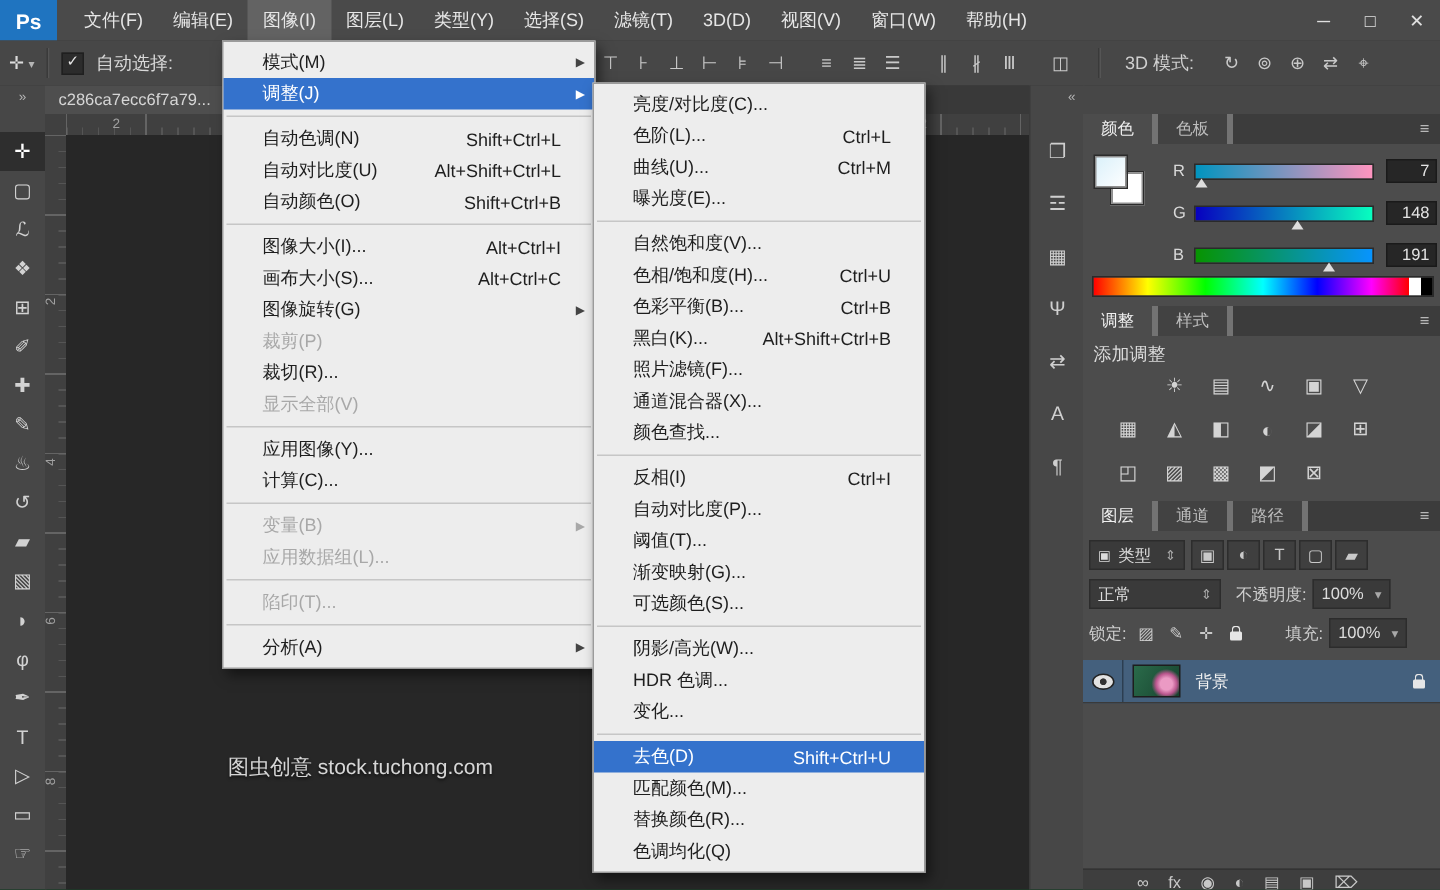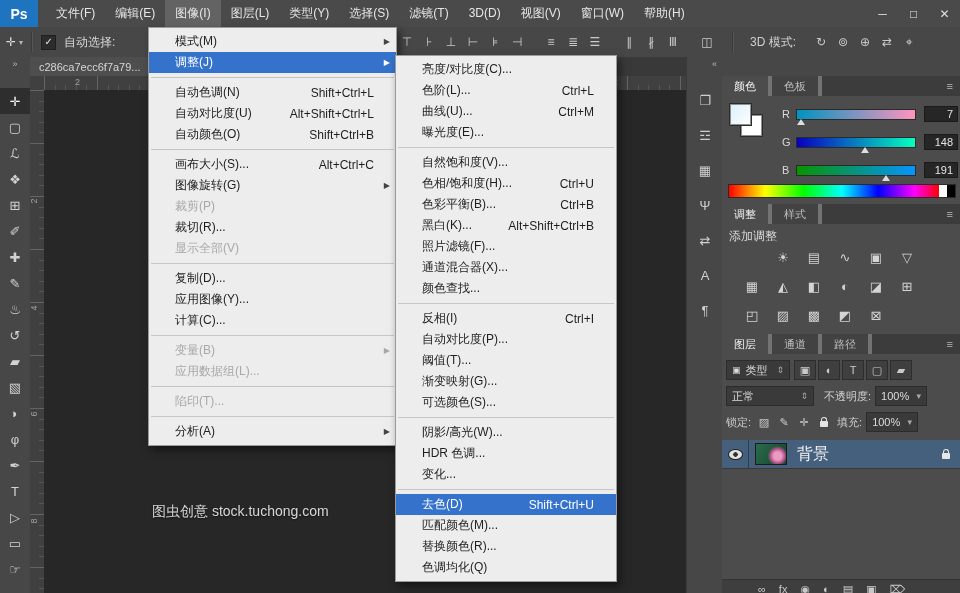--- a/index.html
+++ b/index.html
@@ -136,21 +136,21 @@
         justify-content:center;color:#c9c9c9;font-size:11px;box-sizing:border-box}
   .lockbtn{width:18px;height:18px;display:flex;align-items:center;justify-content:center;color:#c9c9c9;font-size:11px}
   .layerrow{position:absolute;left:0;top:86px;width:238px;height:28px;background:#44607d;
             border-bottom:1px solid #3a3a3a;display:flex;align-items:center}
   .eyecell{width:26px;height:28px;border-right:1px solid rgba(0,0,0,.35);display:flex;align-items:center;justify-content:center}
   .eye{width:13px;height:9px;border-radius:50%;background:radial-gradient(circle at 50% 50%,#333 0 2px,#e2e2e2 2.5px);
        border:1px solid #222}
   .lthumb{width:30px;height:20px;margin-left:6px;border:1px solid #1d1d1d;
     background:radial-gradient(circle at 72% 60%,#eb9ac4 0 4px,#b9568d 7px,rgba(0,0,0,0) 10px),
                linear-gradient(120deg,#2a6b4a,#17422e)}
-  .lname{margin-left:10px;color:#f2f2f2;font-size:16px}
+  .lname{margin-left:10px;color:#f2f2f2;font-size:11px}
   .lockicon{width:8px;height:6px;background:#e6e6e6;border-radius:1px;position:relative;margin-top:4px}
   .lockicon:before{content:"";position:absolute;top:-4px;left:1px;width:4px;height:4px;
                    border:1.5px solid #e6e6e6;border-bottom:none;border-radius:3px 3px 0 0}
   .layerlock{margin-left:auto;margin-right:10px}
   .lpbottom{position:absolute;left:0;bottom:0;width:238px;height:14px;background:#3e3e3e;
             border-top:1px solid #333;display:flex;gap:13px;padding-left:36px;overflow:hidden;box-sizing:border-box}
   .lbicon{color:#c8c8c8;font-size:11px;line-height:18px;font-style:normal}
 </style>
 </head>
 <body>
@@ -288,40 +288,41 @@
       <div class="menu-item">
         <span class="mi-label">自动对比度(U)</span>
         <span class="mi-shortcut">Alt+Shift+Ctrl+L</span>
       </div>
       <div class="menu-item">
         <span class="mi-label">自动颜色(O)</span>
         <span class="mi-shortcut">Shift+Ctrl+B</span>
       </div>
       <div class="menu-sep"></div>
       <div class="menu-item">
+        <span class="mi-label">图像大小(I)...</span>
+        <span class="mi-shortcut">Alt+Ctrl+I</span>
+      </div>
+      <div class="menu-item">
         <span class="mi-label">画布大小(S)...</span>
         <span class="mi-shortcut">Alt+Ctrl+C</span>
       </div>
       <div class="menu-item">
         <span class="mi-label">图像旋转(G)</span>
         <span class="mi-arrow">▶</span>
       </div>
       <div class="menu-item disabled">
         <span class="mi-label">裁剪(P)</span>
       </div>
       <div class="menu-item">
         <span class="mi-label">裁切(R)...</span>
       </div>
       <div class="menu-item disabled">
         <span class="mi-label">显示全部(V)</span>
       </div>
       <div class="menu-sep"></div>
-      <div class="menu-item">
-        <span class="mi-label">复制(D)...</span>
-      </div>
       <div class="menu-item">
         <span class="mi-label">应用图像(Y)...</span>
       </div>
       <div class="menu-item">
         <span class="mi-label">计算(C)...</span>
       </div>
       <div class="menu-sep"></div>
       <div class="menu-item disabled">
         <span class="mi-label">变量(B)</span>
         <span class="mi-arrow">▶</span>
@@ -549,21 +550,21 @@
       <div class="lrow" style="top:58px;padding-left:4px">
         <span>锁定:</span>
         <span style="display:flex;gap:2px;margin-left:4px">
             <span class="lockbtn">▨</span>
             <span class="lockbtn">✎</span>
             <span class="lockbtn">✛</span>
             <span class="lockbtn">
               <span class="lockicon"></span>
             </span>
           </span>
-        <span style="margin-left:4px">填充:</span>
+        <span style="margin-left:24px">填充:</span>
         <div class="combo" style="width:52px;margin-left:4px">
           <span>100%</span>
           <span class="ud">▾</span>
         </div>
       </div>
 
       <div class="layerrow">
         <div class="eyecell">
           <div class="eye"></div>
         </div>

